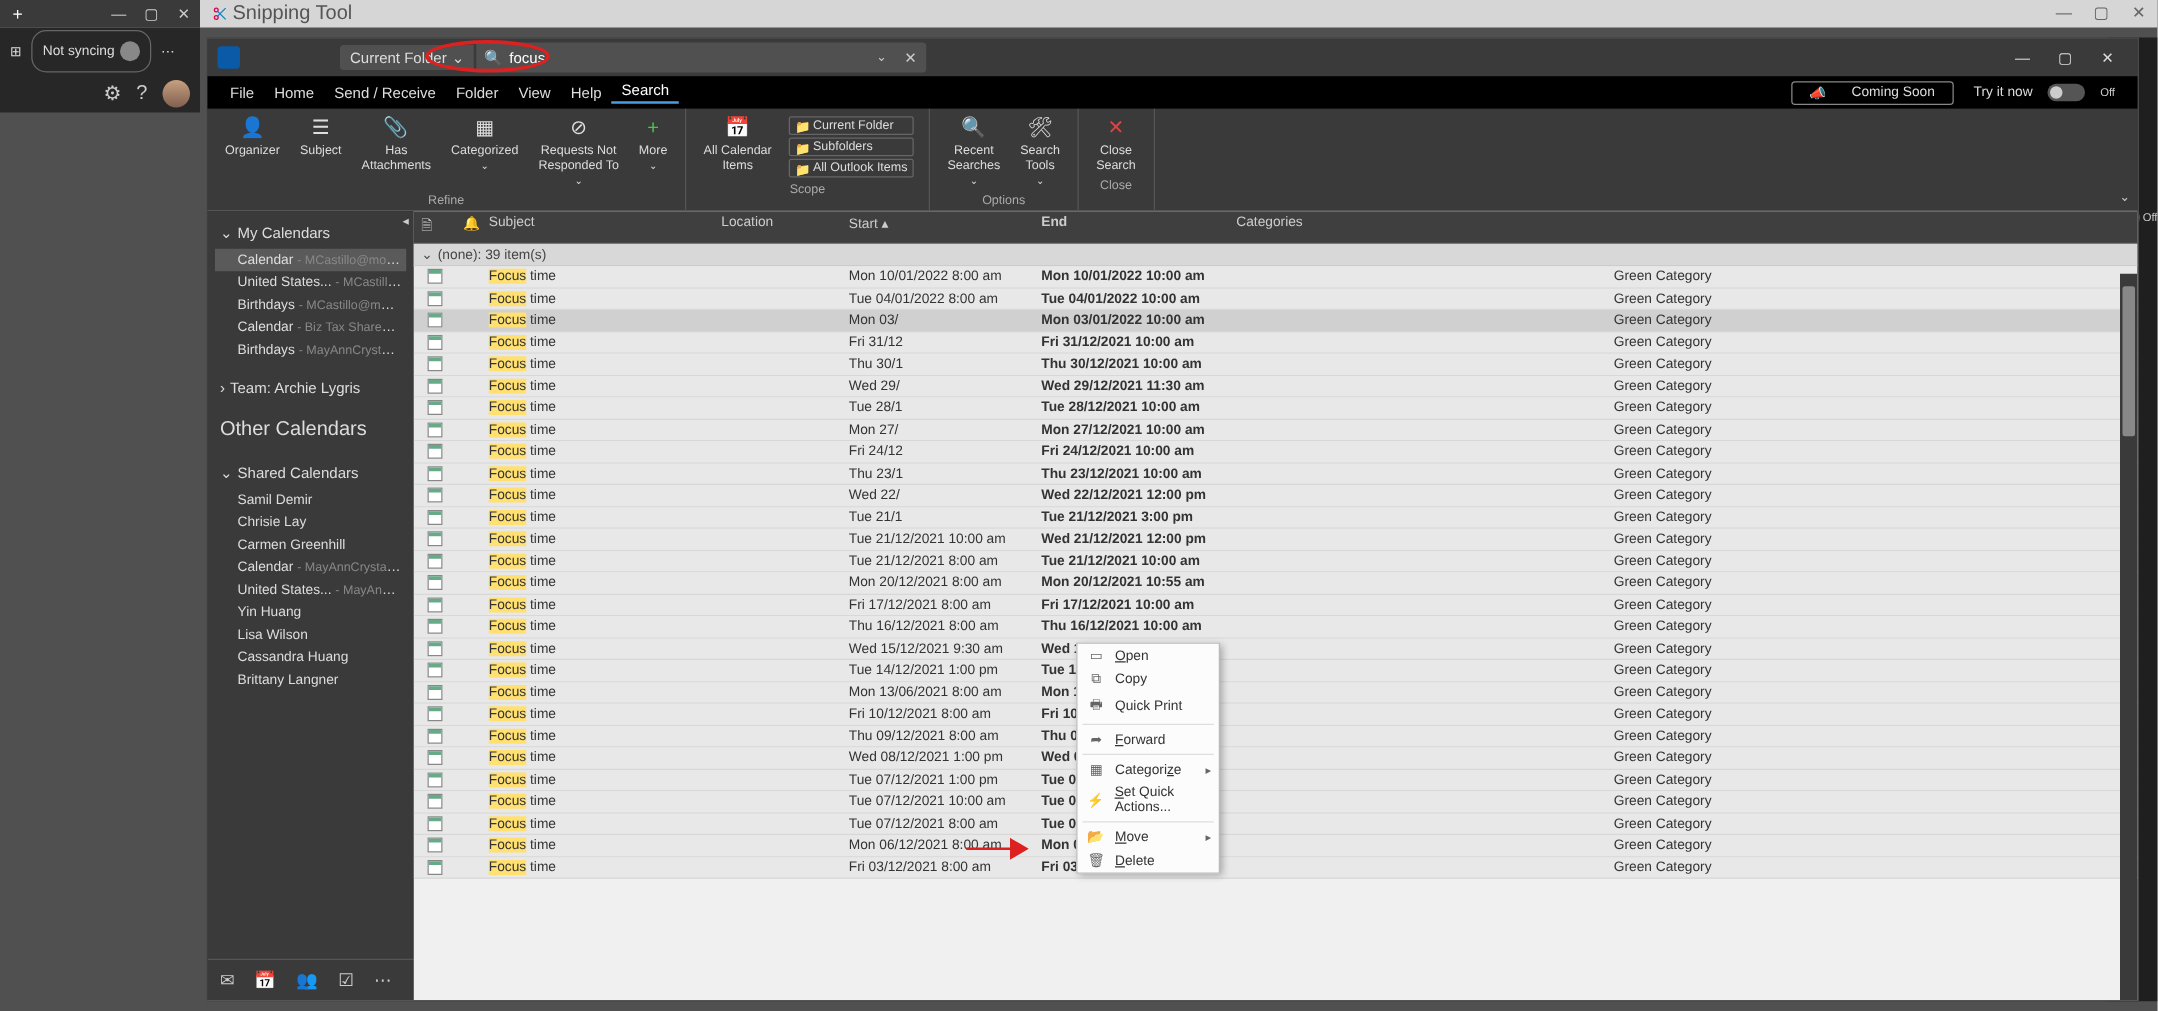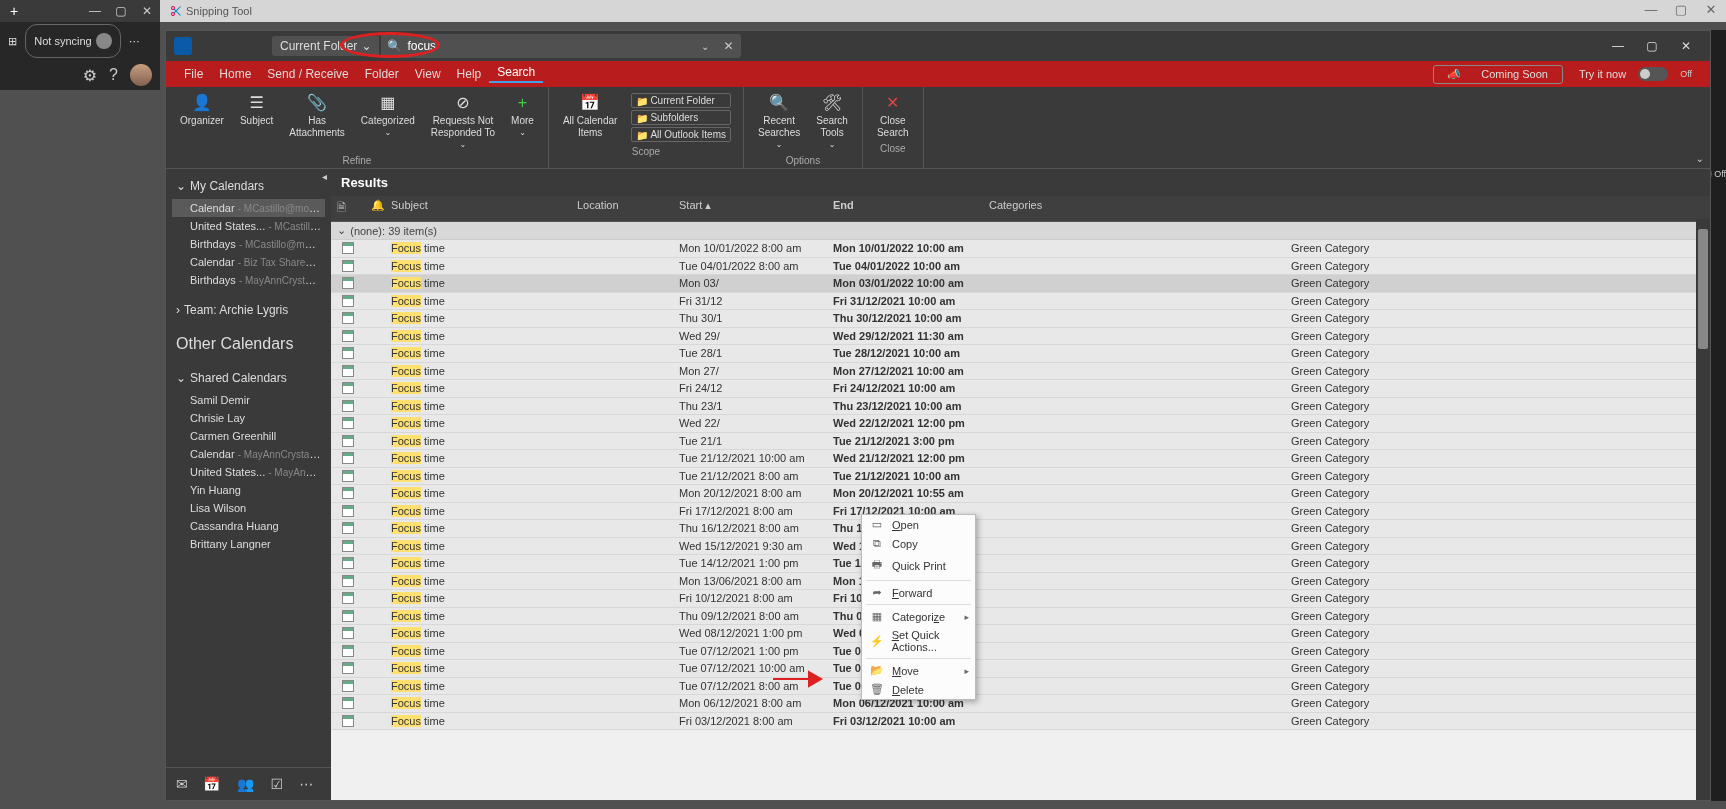--- a/index.html
+++ b/index.html
@@ -2,21 +2,21 @@
 <html><head>
 <meta charset="utf-8">
 <style>
 * { margin: 0; padding: 0; box-sizing: border-box; font-family: 'Segoe UI', sans-serif; }
 body { background: #505050; width: 1726px; height: 809px; overflow: hidden; position: relative; }
 
 
 .top-browser { height: 22px; background: #d6d6d6; display: flex; align-items: center; }
 .browser-tab-strip { width: 160px; height: 22px; background: #3a3a3a; display: flex; align-items: center; }
 .browser-tab-strip .plus { color: #fff; margin-left: 10px; font-size: 14px; }
-.snip { display: flex; align-items: center; margin-left: 10px; font-size: 11px; color: #555; gap: 4px; }
+.snip { display: flex; align-items: center; margin-left: 10px; font-size: 16px; color: #555; gap: 4px; }
 .snip-icon { width: 12px; height: 12px; }
 
 
 .second-bar { height: 38px; background: #272727; width: 160px; display: flex; align-items: center; padding: 0 8px; gap: 8px; color: #ddd; font-size: 11px; }
 .sync-pill { border: 1px solid #666; border-radius: 12px; padding: 8px 8px; display: flex; align-items: center; gap: 4px; }
 .avatar-sm { width: 16px; height: 16px; border-radius: 50%; background: #888; }
 .dots { letter-spacing: 2px; }
 
 
 .third-bar { height: 30px; width: 160px; background: #272727; display: flex; align-items: center; justify-content: flex-end; padding: 0 8px; gap: 12px; color: #ccc; }
@@ -32,21 +32,21 @@
 .search-box { display: flex; align-items: center; background: #505050; border-radius: 0 3px 3px 0; margin-left: 2px; width: 360px; position: relative; }
 .search-box input { background: transparent; border: none; color: #fff; font-size: 12px; padding: 5px 8px 5px 26px; width: 100%; outline: none; }
 .search-box .mag { position: absolute; left: 6px; color: #ccc; font-size: 12px; }
 .search-box .chev { color: #ccc; padding: 0 6px; font-size: 10px; }
 .search-box .close { color: #ccc; padding: 0 8px; font-size: 12px; }
 .red-circle { position: absolute; left: 340px; top: 32px; width: 100px; height: 26px; border: 3px solid #dd2020; border-radius: 50%; pointer-events: none; z-index: 50; }
 .win-controls { margin-left: auto; display: flex; gap: 2px; }
 .win-controls span { width: 32px; text-align: center; color: #ddd; font-size: 12px; }
 
 
-.menu-bar { height: 26px; background: #b91c1c; display: flex; align-items: center; padding: 0 10px; font-size: 12px; color: #ddd; }
+.menu-bar { height: 26px; background: #000000; display: flex; align-items: center; padding: 0 10px; font-size: 12px; color: #ddd; }
 .menu-bar span { padding: 0 8px; cursor: pointer; }
 .menu-bar span.active { color: #fff; border-bottom: 2px solid #4a9de0; padding-bottom: 2px; }
 .menu-right { margin-left: auto; display: flex; align-items: center; gap: 8px; }
 .coming-soon { border: 1px solid #888; border-radius: 3px; padding: 2px 6px; font-size: 11px; display: flex; align-items: center; gap: 4px; }
 .try-toggle { display: flex; align-items: center; gap: 4px; font-size: 11px; }
 .toggle { width: 30px; height: 14px; background: #555; border-radius: 8px; position: relative; }
 .toggle::after { content: ''; position: absolute; width: 10px; height: 10px; background: #ccc; border-radius: 50%; top: 2px; left: 2px; }
 .toggle-label { font-size: 9px; color: #ccc; }
 
 
@@ -353,21 +353,20 @@
       <div class="nav-bottom">
         <span>✉</span>
         <span>📅</span>
         <span>👥</span>
         <span>☑</span>
         <span>⋯</span>
       </div>
     </div>
 
     <div class="results">
-      <div class="results-header">Results</div>
       <div class="col-headers">
         <div class="col icon-col">🗎</div>
         <div class="col rem-col">🔔</div>
         <div class="col subj">Subject</div>
         <div class="col loc">Location</div>
         <div class="col start"><span>Start</span> ▴</div>
         <div class="col end">End</div>
         <div class="col cat">Categories</div>
       </div>
       <div class="group-row">

